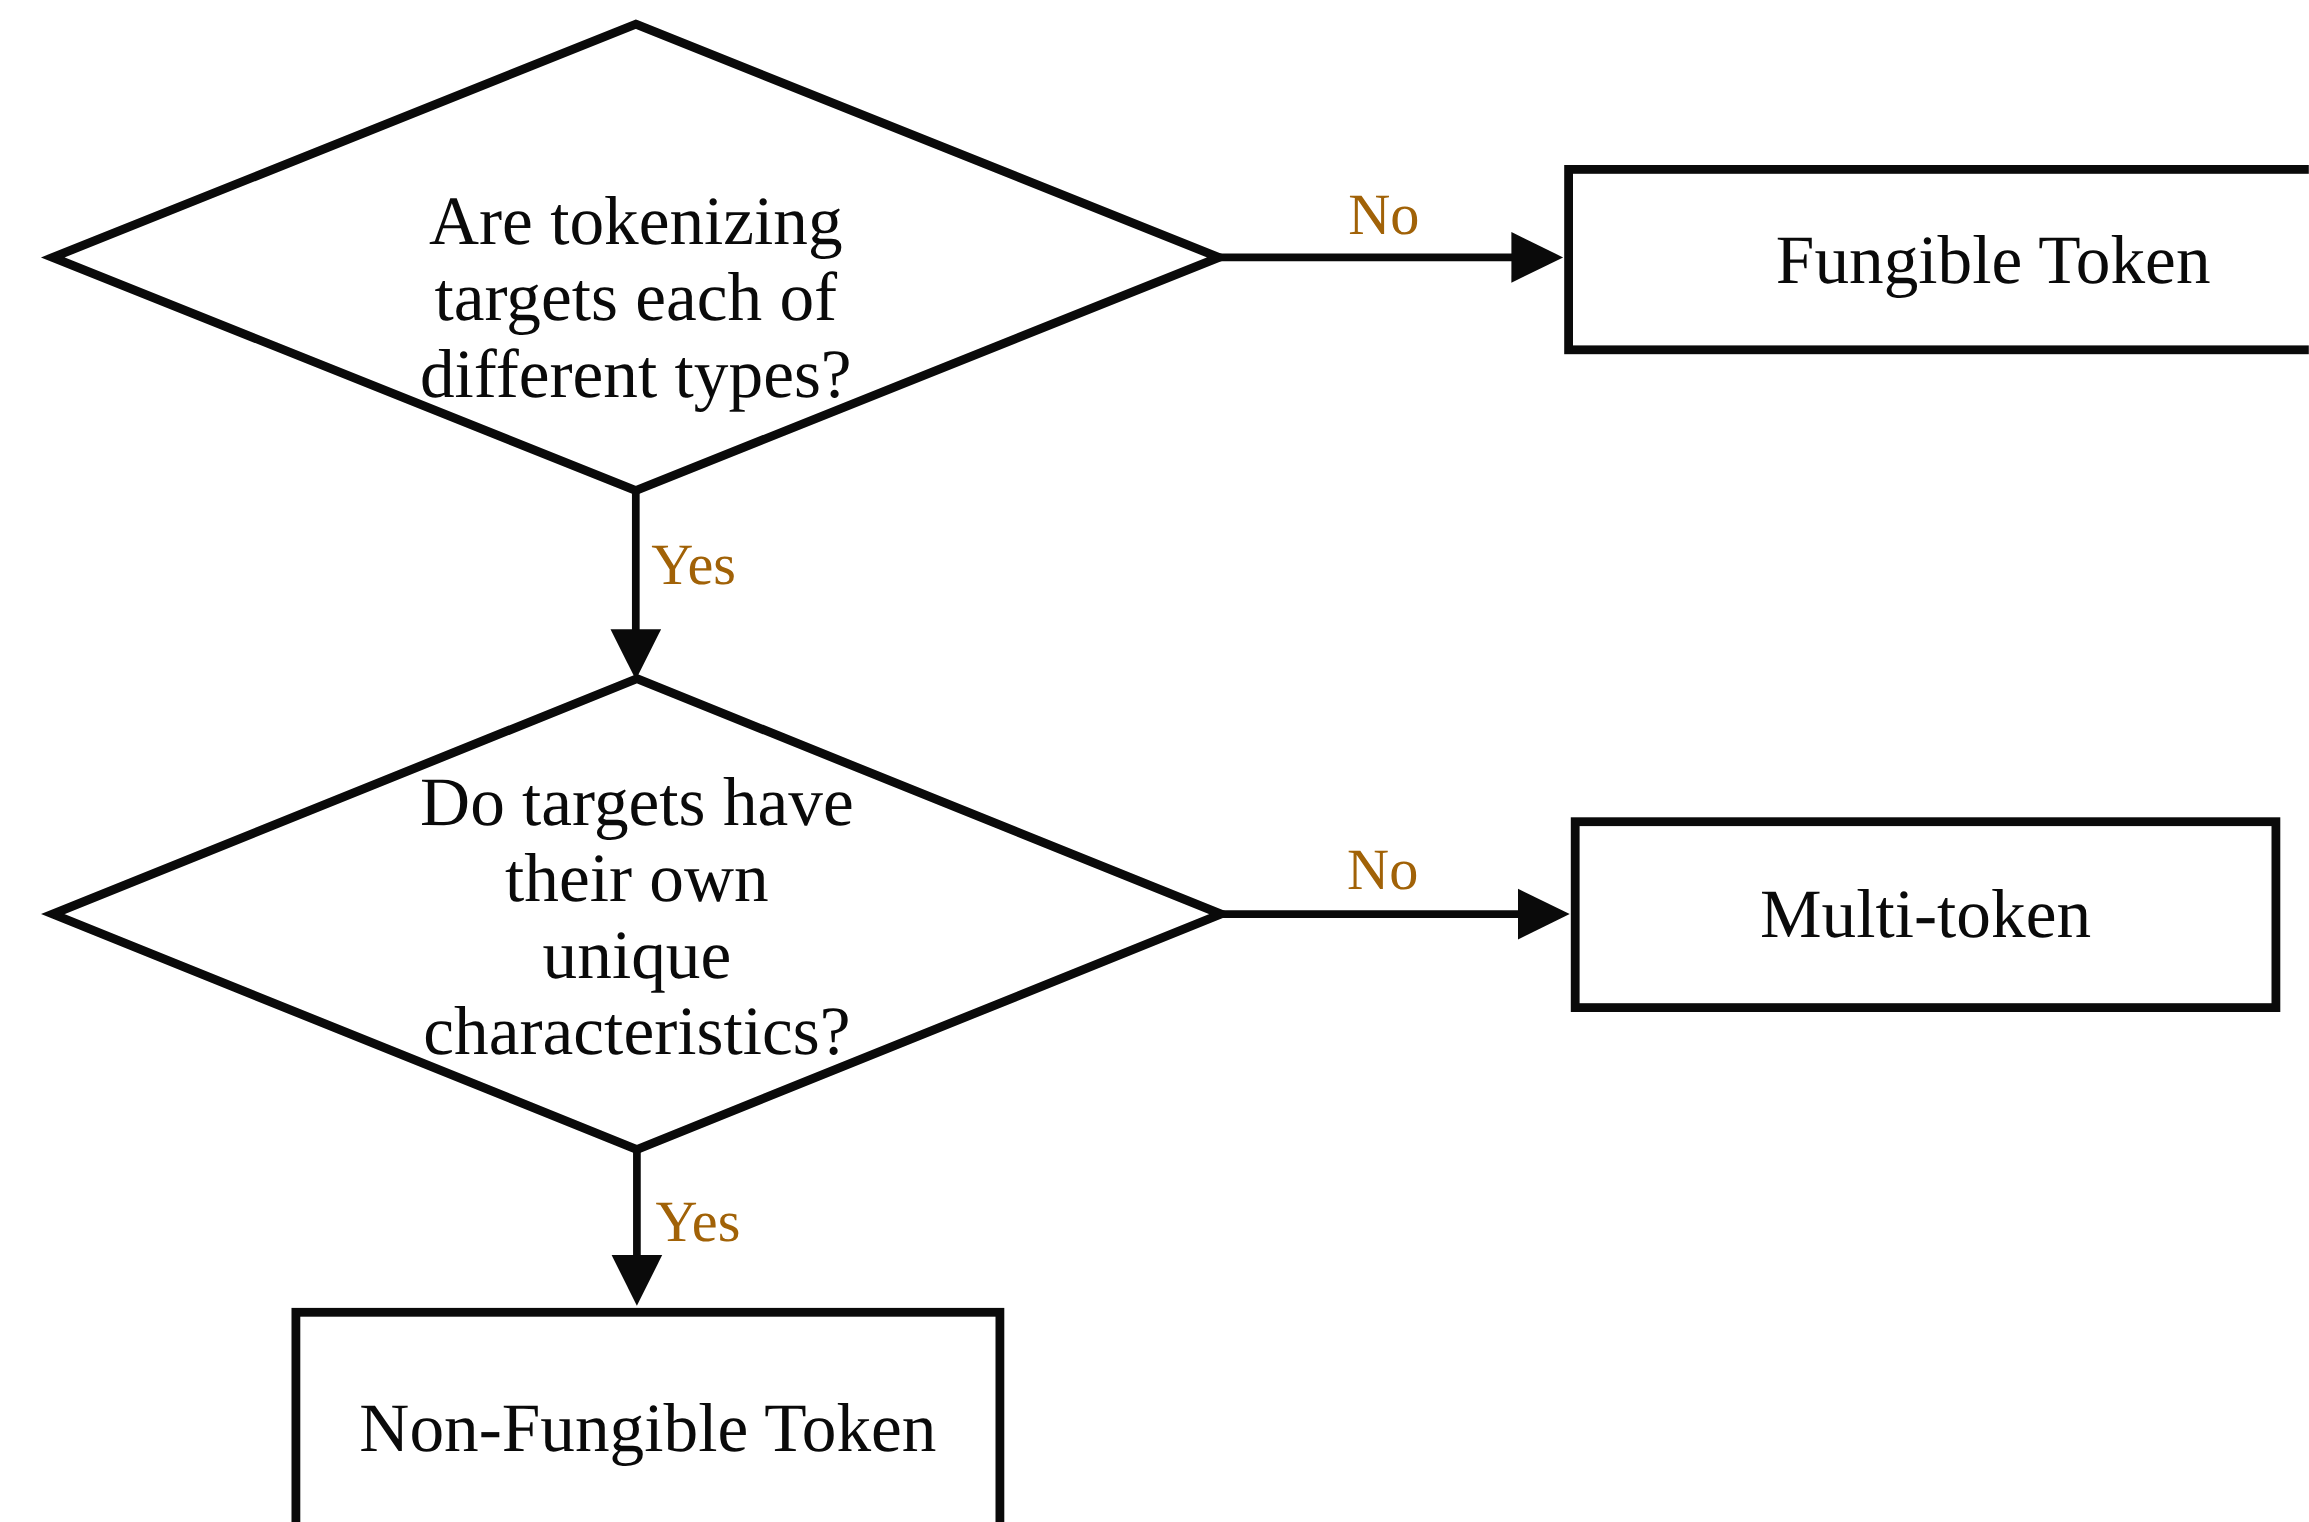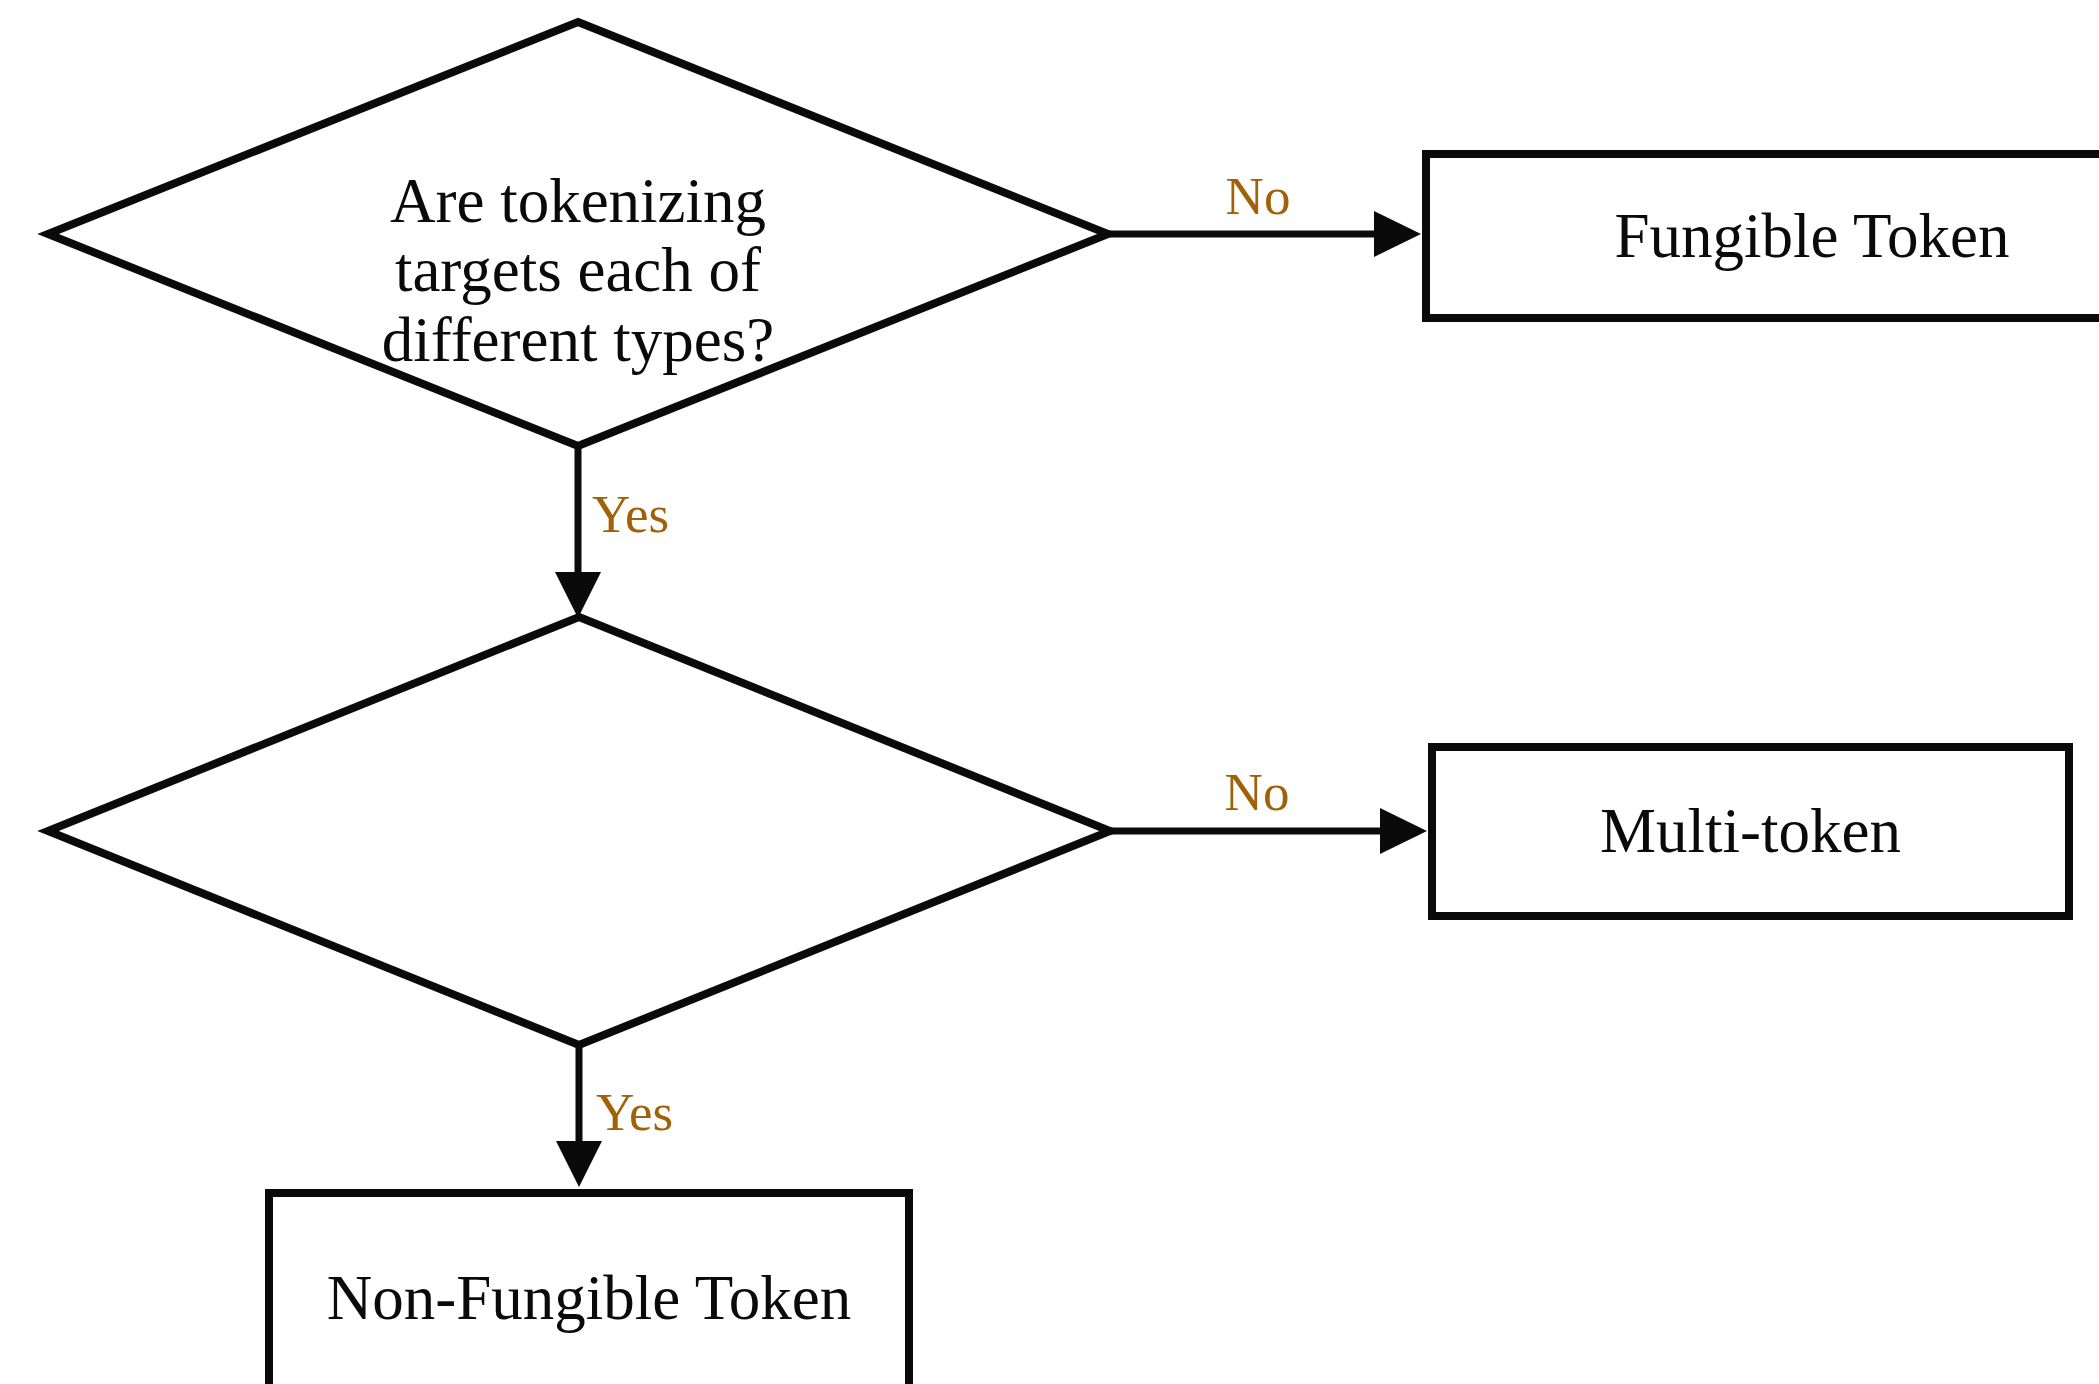--- a/index.html
+++ b/index.html
@@ -95,20 +95,24 @@
     <polygon class="arrowhead" points="1427,831 1380,808 1380,854"></polygon>
 
     <line class="edge" x1="579" y1="1045" x2="579" y2="1147"></line>
     <polygon class="arrowhead" points="579,1187 556,1141 602,1141"></polygon>
   </svg>
 
   <div class="node-text" style="left:578px; top:255px; width:620px;margin-top:16px;">Are tokenizing
 targets each of
 different types?</div>
 
+  <div class="node-text" style="left:579px; top:834px; width:640px;">Do targets have
+their own
+unique
+characteristics?</div>
 
   <div class="outcome-box" style="left:1422px; top:150px; width:780px; height:172px;">
     <span>Fungible Token</span>
   </div>
 
   <div class="outcome-box" style="left:1428px; top:743px; width:645px; height:177px;">
     <span>Multi-token</span>
   </div>
 
   <div class="outcome-box" style="left:265px; top:1189px; width:648px; height:218px;">

